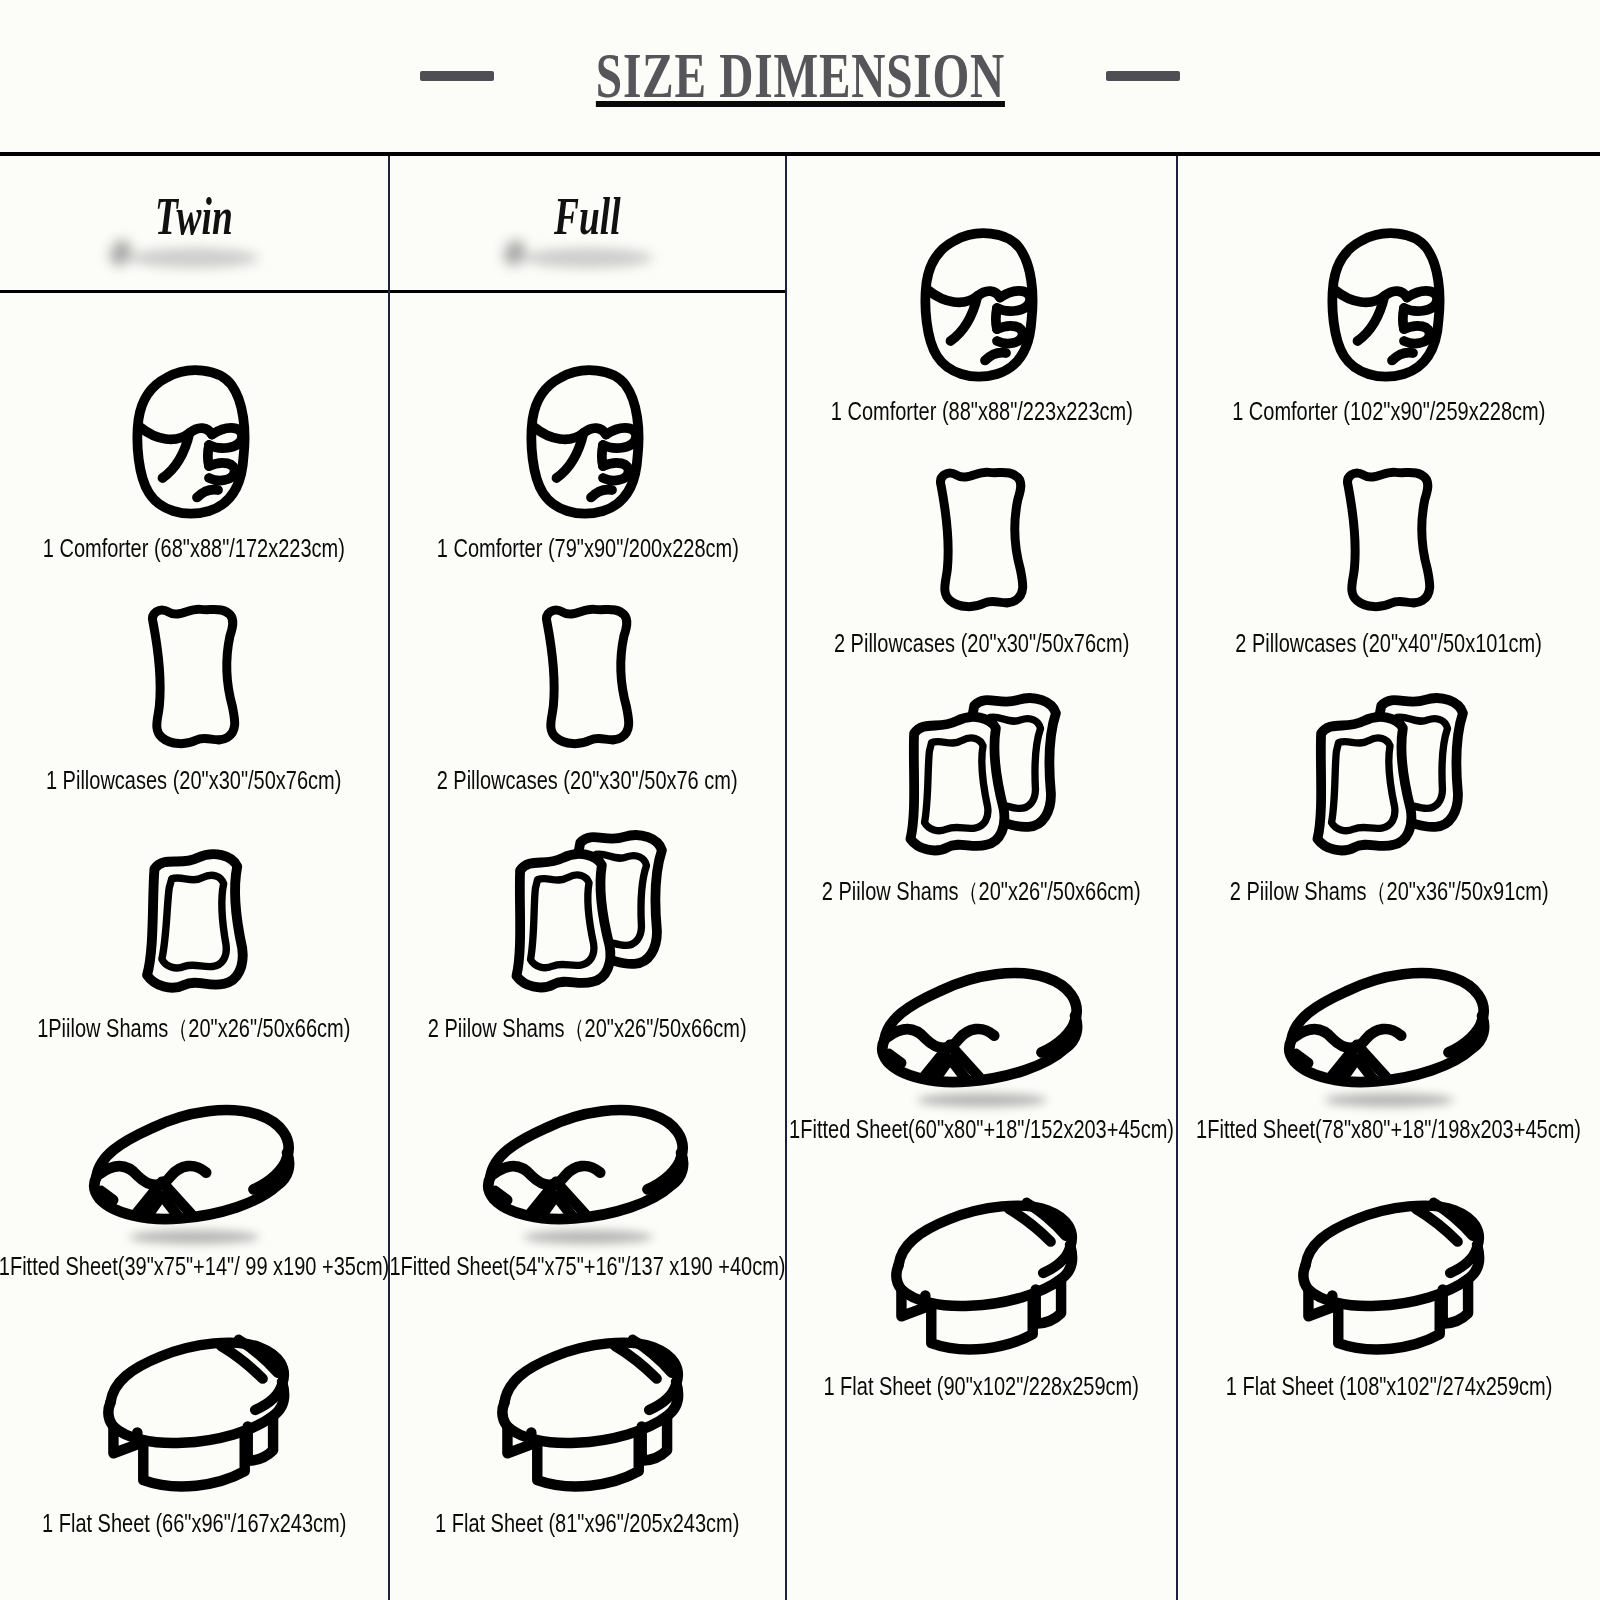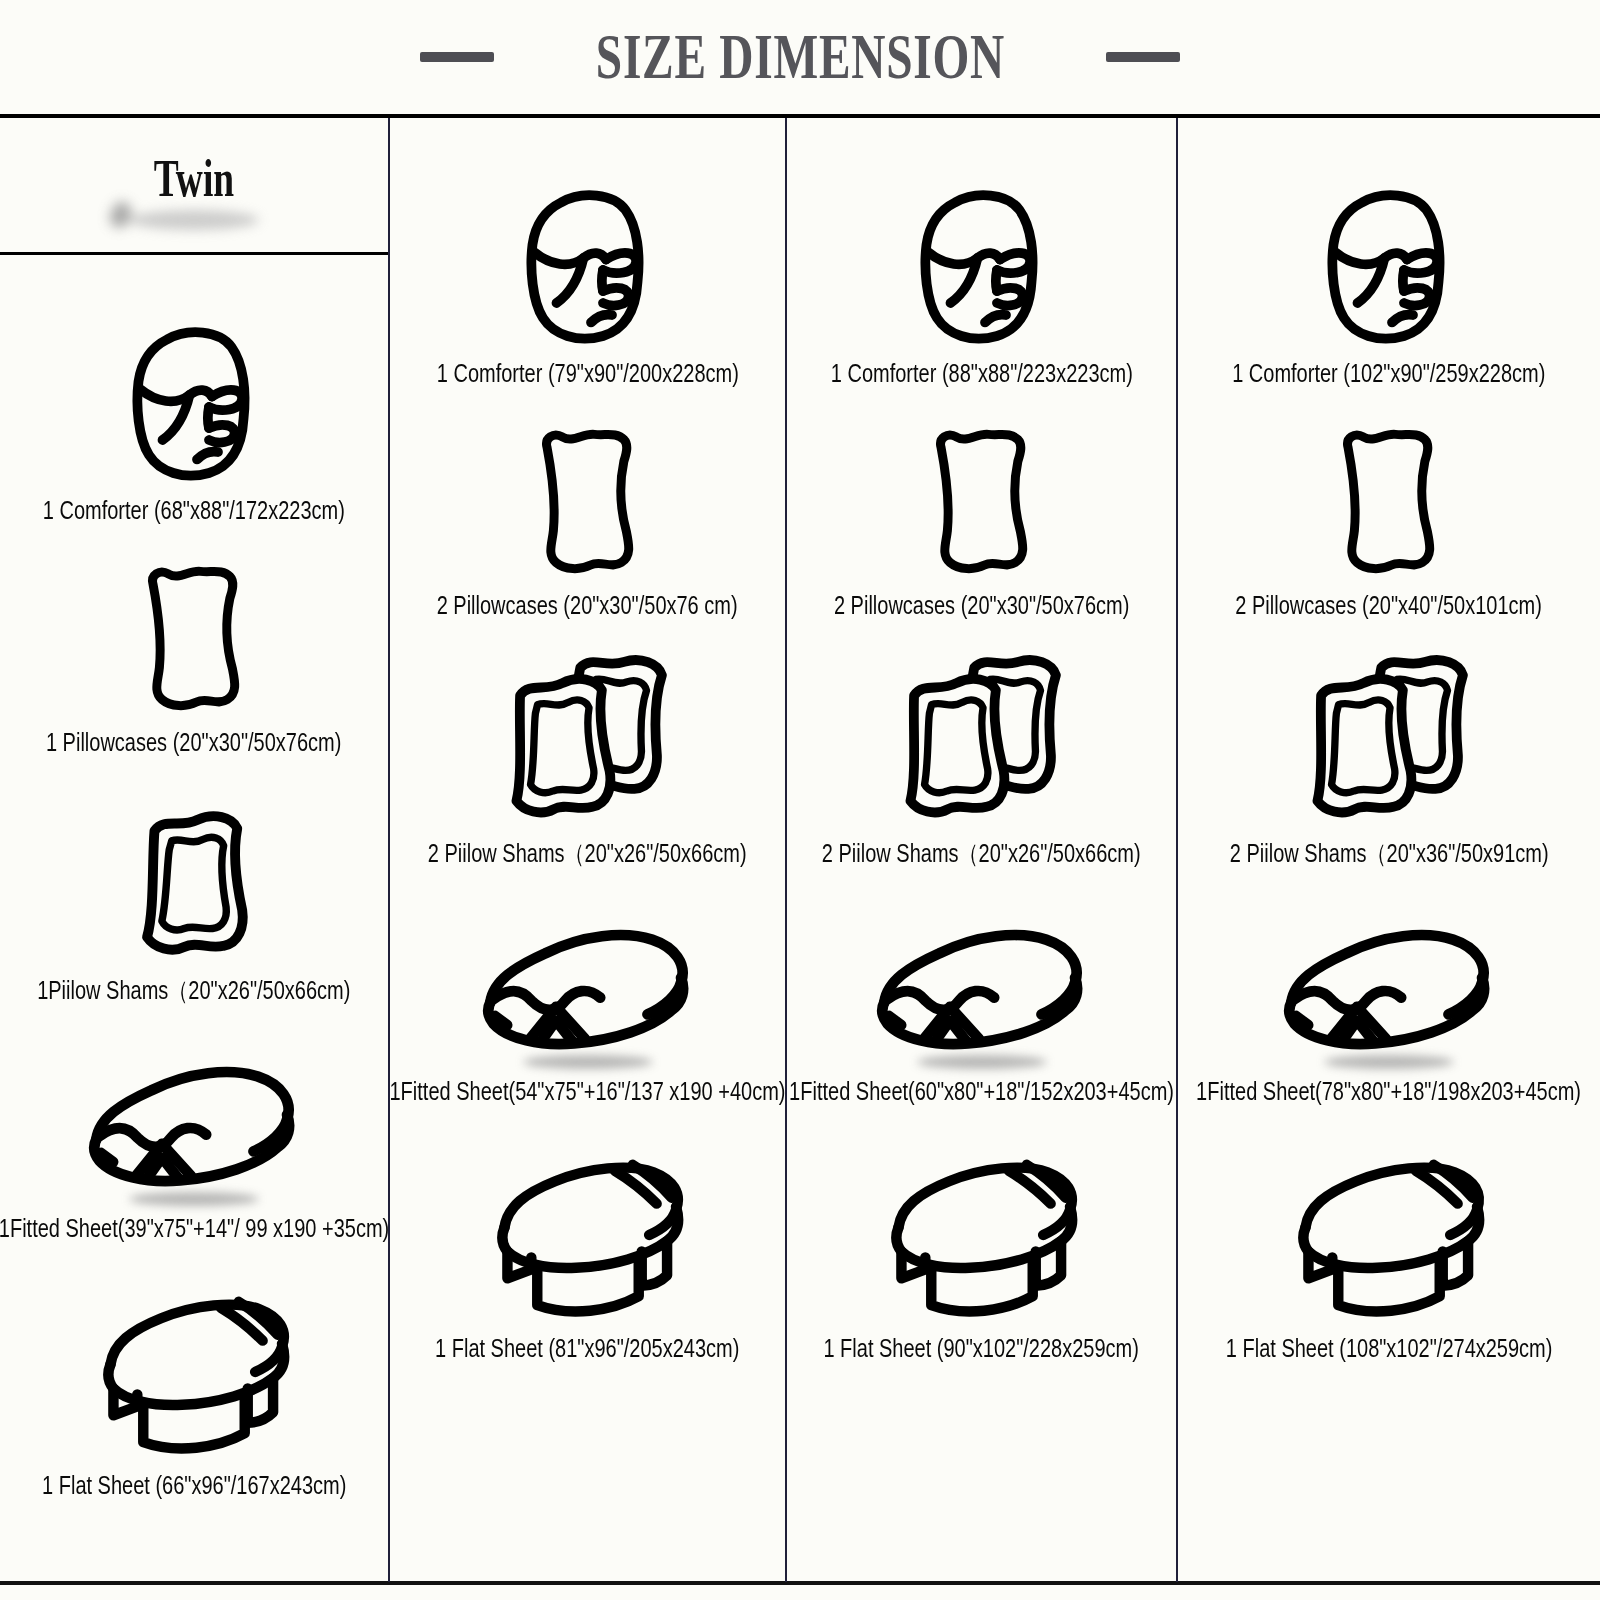--- a/index.html
+++ b/index.html
@@ -6,23 +6,24 @@
   body{
     width:1600px;height:1600px;
     background:#fcfcf8;
     font-family:"Liberation Sans", sans-serif;
     color:#0a0a0a;
     overflow:hidden;
     position:relative;
   }
   
   .title-row{
-    height:114px;
+    height:152px;
     display:flex;align-items:center;justify-content:center;
     gap:30px;
+    text-decoration:underline;
   }
   .title-bar{
     width:74px;height:10px;background:#4e4e54;border-radius:2px;
     display:inline-block;
   }
   .title-text{
     font-family:"Liberation Serif", serif;
     font-weight:700;
     font-size:64px;
     color:#55555a;
@@ -38,21 +39,21 @@
     border-top:4px solid #000;
     border-bottom:4px solid #111;
     height:1463px;
   }
   .col{display:flex;flex-direction:column;}
   .col:not(:last-child){border-right:2px solid #20203a;}
   .hcell{
     height:137px;
     border-bottom:3px solid #000;
     display:flex;flex-direction:column;align-items:center;justify-content:center;
-    padding-top:8px;box-sizing:border-box;
+    padding-top:8px;box-sizing:border-box;font-style:italic;
   }
   .hname{
     font-family:"Liberation Serif", serif;
     font-weight:700;
     font-size:52px;
     color:#111;
     transform:scaleX(.72);
     white-space:nowrap;
   }
   .hshadow{
@@ -201,20 +202,24 @@
     </div>
     <div class="cell h5">
       <svg class="icon ic-flat">
           <use href="#ic-flat"></use>
         </svg>
       <div class="label">1 Flat Sheet (66"x96"/167x243cm)</div>
     </div>
   </div>
 
   <div class="col">
+    <div class="hcell">
+      <span class="hname">Full</span>
+      <span class="hshadow"></span>
+    </div>
     <div class="cell h1">
       <svg class="icon ic-comforter">
           <use href="#ic-comforter"></use>
         </svg>
       <div class="label">1 Comforter (79"x90"/200x228cm)</div>
     </div>
     <div class="cell h2">
       <svg class="icon ic-pillowcase">
           <use href="#ic-pillowcase"></use>
         </svg>

